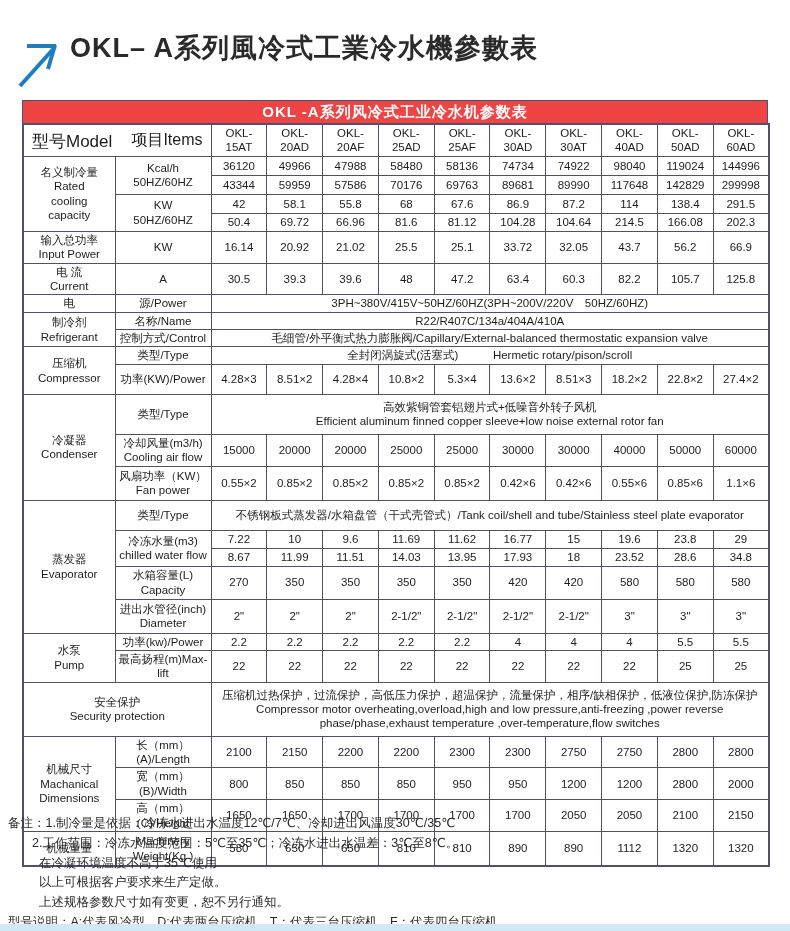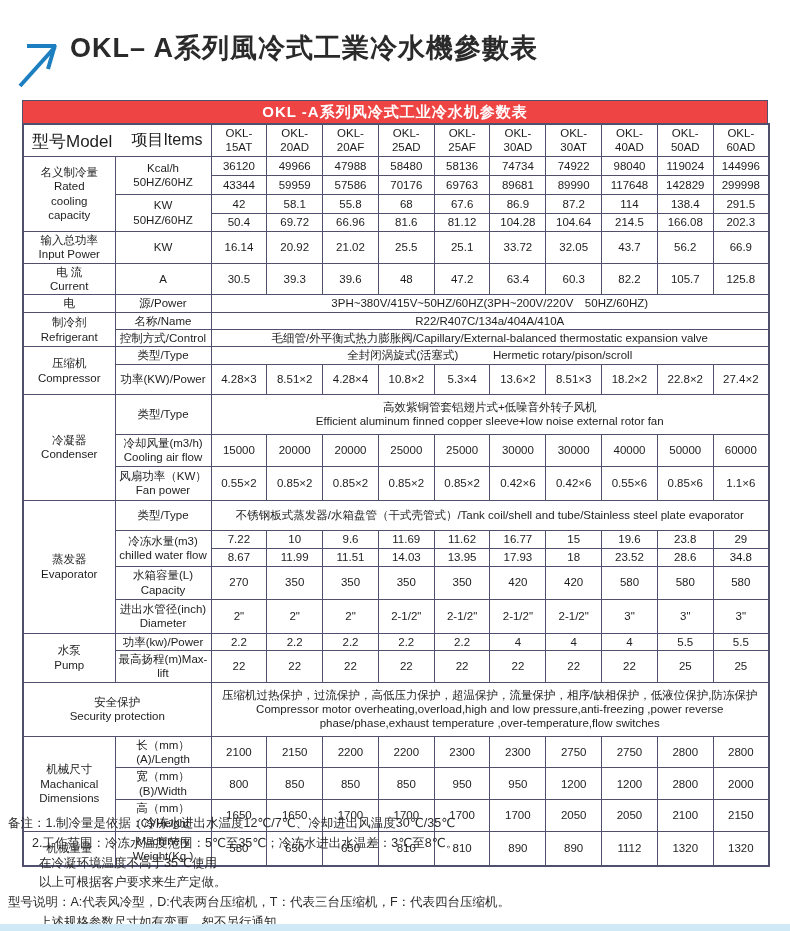--- a/index.html
+++ b/index.html
@@ -381,20 +381,20 @@
           <td class="val shade">1320</td>
         </tr>
       </tbody>
   </table>
 
   <div class="notes">
     <span class="nline">备注：1.制冷量是依据：冷冻水进出水温度12℃/7℃、冷却进出风温度30℃/35℃</span>
     <span class="nline ind1">2.工作范围：冷冻水温度范围：5℃至35℃；冷冻水进出水温差：3℃至8℃。</span>
     <span class="nline ind2">在冷凝环境温度不高于35℃使用</span>
     <span class="nline ind2">以上可根据客户要求来生产定做。</span>
+    <span class="nline ind2">上述规格参数尺寸如有变更，恕不另行通知。</span>
     <span class="nline">型号说明：A:代表风冷型，D:代表两台压缩机，T：代表三台压缩机，F：代表四台压缩机。</span>
-    <span class="nline ind2">上述规格参数尺寸如有变更，恕不另行通知。</span>
 
   </div>
 
   <div class="footer-bar" style="background: rgb(207, 233, 247);"></div>
 
 </div>
 
 </body></html>

